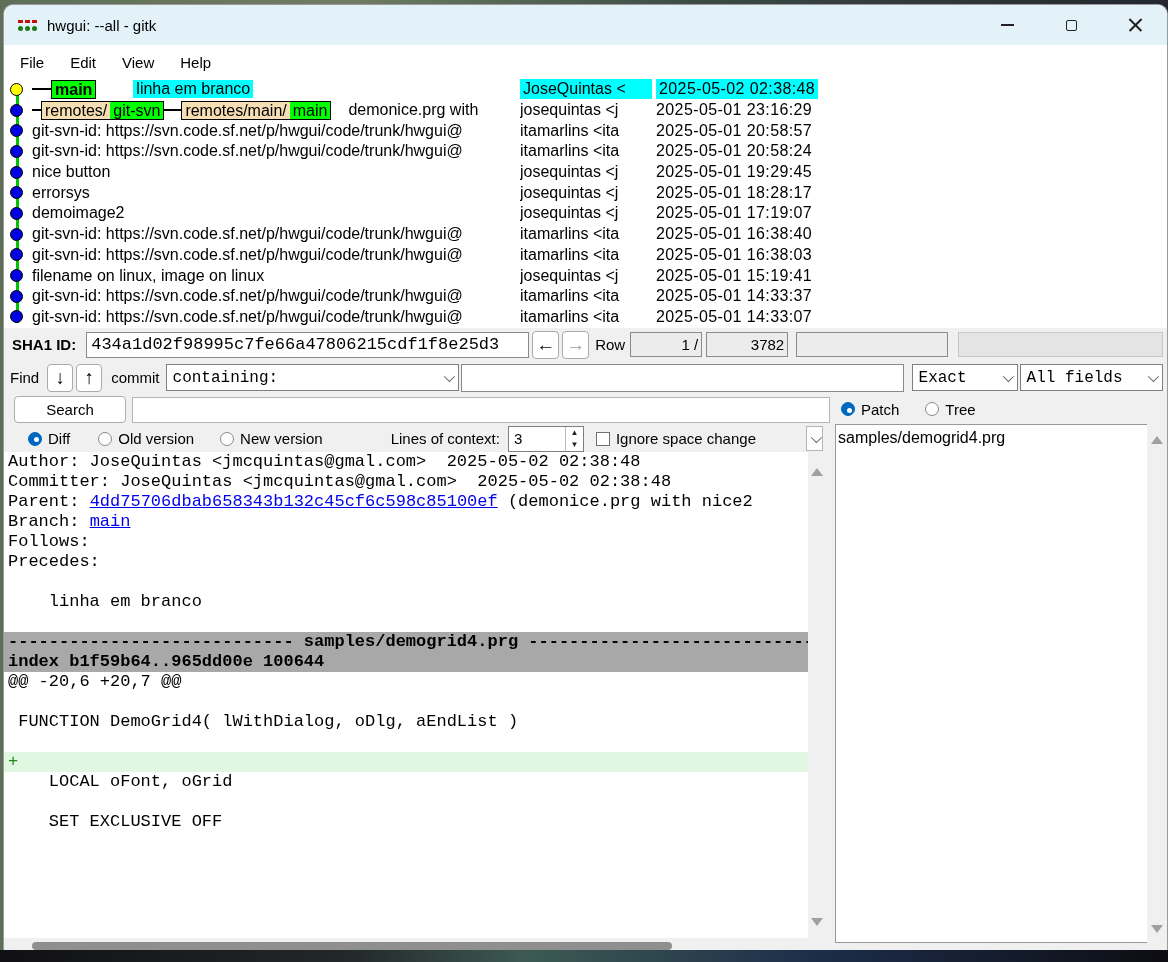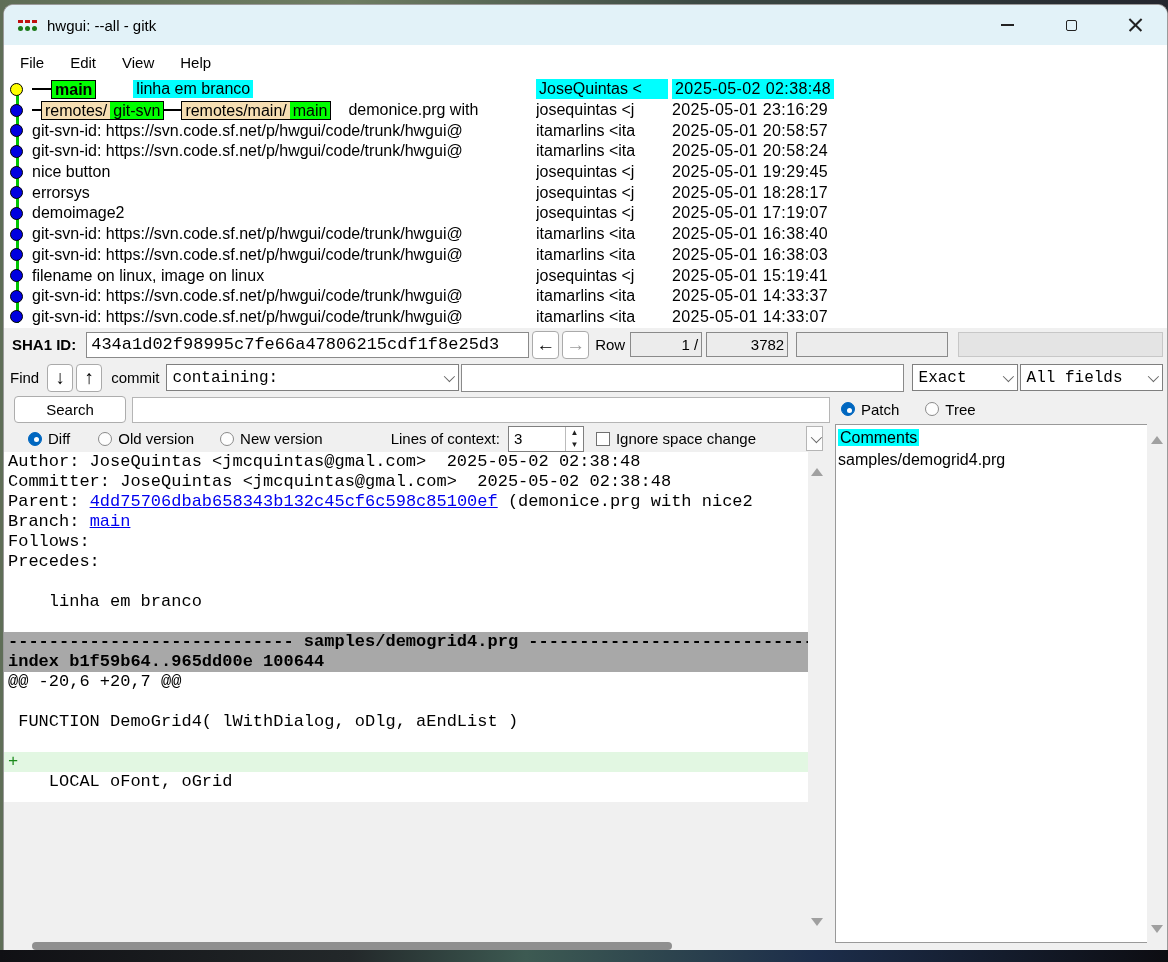--- a/index.html
+++ b/index.html
@@ -30,21 +30,21 @@
   .menubar { position:absolute; left:0; top:40px; right:0; height:34px; background:#fff; display:flex; align-items:center; gap:26px; padding-left:16px; font-size:15px; }
 
   
   .commitlist { position:absolute; left:0; top:74px; right:0; height:249px; background:#fff; overflow:hidden; }
   .trunk { position:absolute; left:12px; top:12px; width:3px; height:232px; background:#00c400; }
   .crow { display:flex; align-items:center; height:20.7px; position:relative; font-size:16px; }
   .nodecol { flex:0 0 28px; display:flex; align-items:center; }
   .node { width:13px; height:13px; border-radius:50%; border:1px solid #000; margin-left:6px; position:relative; z-index:2; }
   .node.blue { background:#0000e0; } .node.yellow { background:#ffff00; }
   .subjcol { flex:0 0 486px; overflow:hidden; white-space:nowrap; display:flex; align-items:center; }
-  .authcol { flex:0 0 132px; overflow:hidden; white-space:nowrap; margin-left:18px; }
+  .authcol { flex:0 0 132px; overflow:hidden; white-space:nowrap; margin-left:2px; }
   .datecol { flex:0 0 206px; overflow:hidden; white-space:nowrap; margin-left:4px; letter-spacing:.4px; }
   .authcol > span, .datecol > span { display:inline-block; height:20px; line-height:20px; }
   .authcol .hl { width:100%; }
   .hl { background:#00ffff; padding:0 3px; }
   .hline { height:2px; background:#000; flex:none; }
   .refbox { display:inline-flex; border:1px solid #000; line-height:17px; flex:none; }
   .refpart { padding:0 3px; white-space:pre; }
   .wheat { background:#f5deb3; } .grn { background:#00ff00; }
   .boldref { font-weight:bold; }
 
@@ -69,21 +69,21 @@
   .radio.on::after { content:""; position:absolute; left:4.5px; top:4.5px; width:5px; height:5px; border-radius:50%; background:#fff; }
   .radio.off { background:#fdfdfd; border:1px solid #8a8a8a; }
   .radiolab { display:flex; align-items:center; }
   .checkbox { width:14px; height:14px; border:1px solid #707070; background:#fff; margin-right:6px; flex:none; }
   .spin { background:#fff; border:1px solid #7f7f7f; width:76px; height:26px; display:flex; align-items:center; }
   .spin .val { flex:1; padding-left:5px; }
   .spinarrows { width:18px; height:100%; border-left:1px solid #bbb; display:flex; flex-direction:column; }
   .spinarrows div { flex:1; display:flex; align-items:center; justify-content:center; font-size:8px; color:#222; }
 
   
-  .diffpane { position:absolute; left:0; top:447px; width:804px; height:350px; background:#fff; overflow:hidden;
+  .diffpane { position:absolute; left:0; top:447px; width:804px; height:486px; background:#fff; overflow:hidden;
     font-family:"Liberation Mono", monospace; font-size:17px; }
   .dline { height:20px; line-height:20px; white-space:pre; padding-left:4px; }
   .dline a { color:#0000ee; text-decoration:underline;margin-top:22px; }
   .sep { background:#a8a8a8; font-weight:bold; }
   .hunk { color:#000000; }
   .addline { background:#e2f7e2; color:#1a8a1a; }
   .vscroll { position:absolute; top:447px; left:804px; width:19px; height:486px; background:#f0f0f0; }
   .tri { position:absolute; left:3px; width:0; height:0; border-left:6px solid transparent; border-right:6px solid transparent; }
   .tri.up { border-bottom:8px solid #a0a0a0; }
   .tri.down { border-top:8px solid #a0a0a0; }
@@ -380,21 +380,20 @@
         <span class="radiolab">
             <span class="radio on"></span>
             <span>Patch</span>
           </span>
         <span class="radiolab">
             <span class="radio off"></span>
             <span>Tree</span>
           </span>
       </div>
       <div class="filelist">
-        <div class="fitem"><span class="hl">Comments</span></div>
         <div class="fitem"><span>samples/demogrid4.prg</span></div>
       </div>
       <div class="rvscroll">
         <span class="tri up" style="top:12px;left:4px"></span>
         <span class="tri down" style="bottom:10px;left:4px"></span>
       </div>
     </div>
 
   </div>
   <div class="desktop-bottom"></div>

